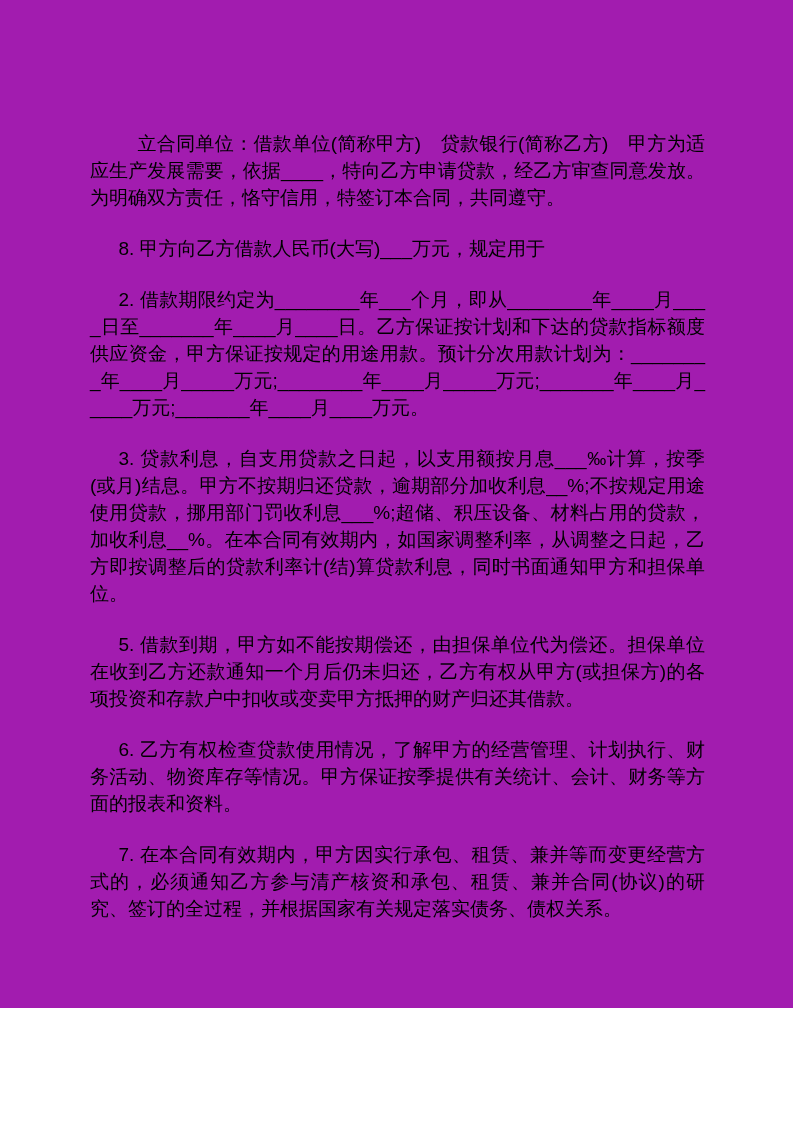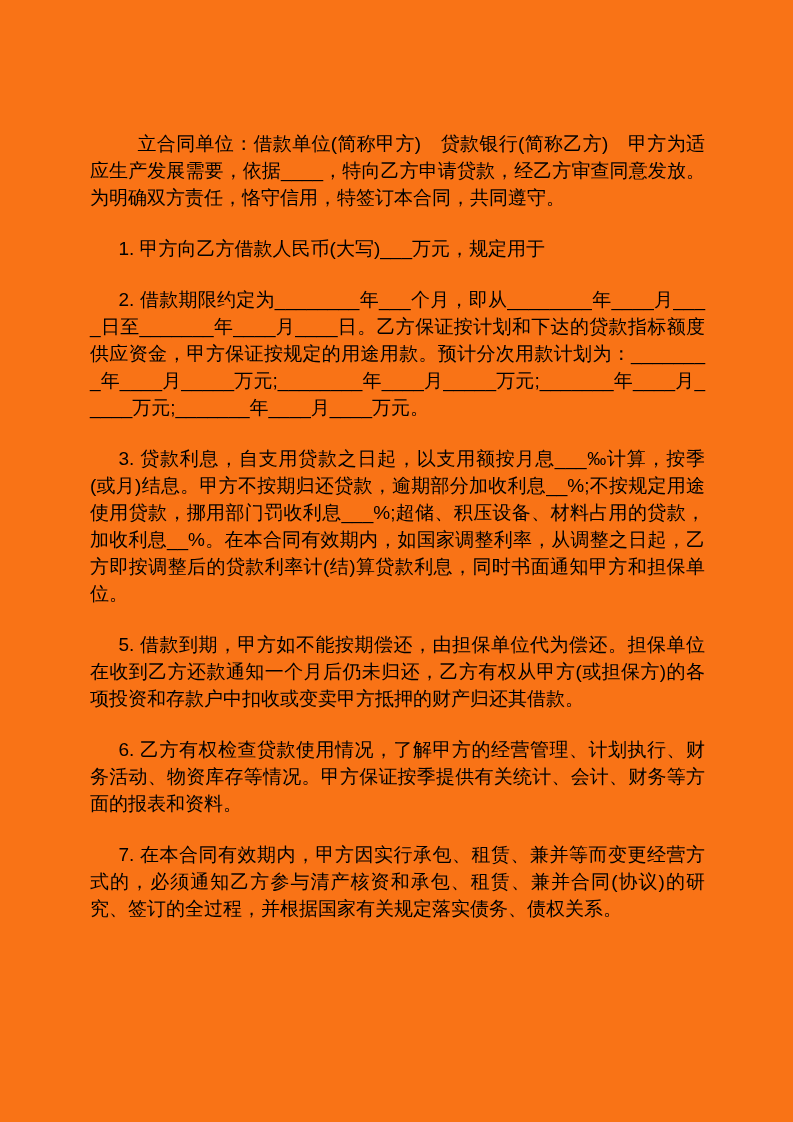--- a/index.html
+++ b/index.html
@@ -3,22 +3,22 @@
 <meta charset="utf-8">
 <style>
   html, body {
     margin: 0;
     padding: 0;
     background: #ffffff;
   }
   .page {
     position: relative;
     width: 793px;
-    height: 1122px;
-    background: #f97316;
+    height: 1008px;
+    background: #a21caf;
     overflow: hidden;
     box-sizing: border-box;
   }
   .doc {
     box-sizing: border-box;
     width: 100%;
     padding: 130px 88px 0 90px;
   }
   .doc p {
     margin: 0 0 24px 0;
@@ -32,20 +32,20 @@
   }
   .doc p.intro  { text-indent: 2.5em; }
   .doc p.clause { text-indent: 1.5em; }
 </style>
 </head>
 <body>
 
 <div class="page">
   <div class="doc">
     <p class="intro">立合同单位：借款单位(简称甲方)　贷款银行(简称乙方)　甲方为适应生产发展需要，依据____，特向乙方申请贷款，经乙方审查同意发放。为明确双方责任，恪守信用，特签订本合同，共同遵守。</p>
-    <p class="clause">1. 甲方向乙方借款人民币(大写)___万元，规定用于</p>
+    <p class="clause">8. 甲方向乙方借款人民币(大写)___万元，规定用于</p>
     <p class="clause">2. 借款期限约定为________年___个月，即从________年____月____日至_______年____月____日。乙方保证按计划和下达的贷款指标额度供应资金，甲方保证按规定的用途用款。预计分次用款计划为：________年____月_____万元;________年____月_____万元;_______年____月_____万元;_______年____月____万元。</p>
     <p class="clause">3. 贷款利息，自支用贷款之日起，以支用额按月息___‰计算，按季(或月)结息。甲方不按期归还贷款，逾期部分加收利息__%;不按规定用途使用贷款，挪用部门罚收利息___%;超储、积压设备、材料占用的贷款，加收利息__%。在本合同有效期内，如国家调整利率，从调整之日起，乙方即按调整后的贷款利率计(结)算贷款利息，同时书面通知甲方和担保单位。</p>
     <p class="clause">5. 借款到期，甲方如不能按期偿还，由担保单位代为偿还。担保单位在收到乙方还款通知一个月后仍未归还，乙方有权从甲方(或担保方)的各项投资和存款户中扣收或变卖甲方抵押的财产归还其借款。</p>
     <p class="clause">6. 乙方有权检查贷款使用情况，了解甲方的经营管理、计划执行、财务活动、物资库存等情况。甲方保证按季提供有关统计、会计、财务等方面的报表和资料。</p>
     <p class="clause">7. 在本合同有效期内，甲方因实行承包、租赁、兼并等而变更经营方式的，必须通知乙方参与清产核资和承包、租赁、兼并合同(协议)的研究、签订的全过程，并根据国家有关规定落实债务、债权关系。</p>
   </div>
 </div>
 
 </body></html>

